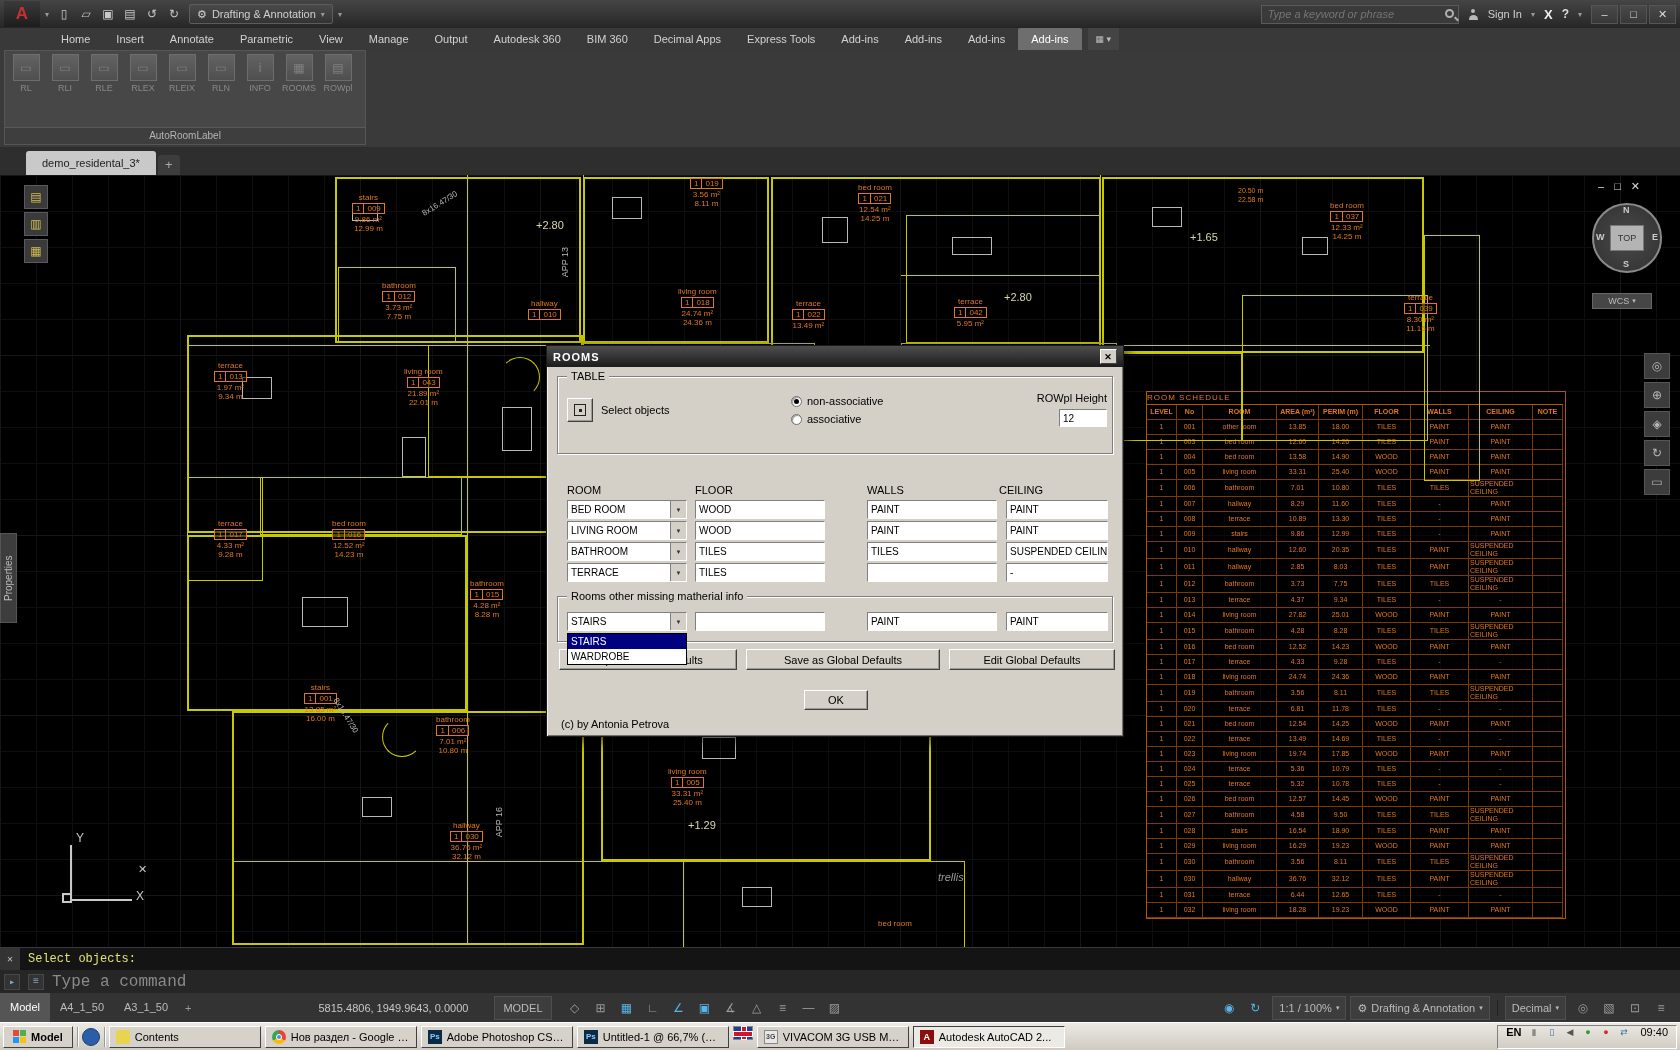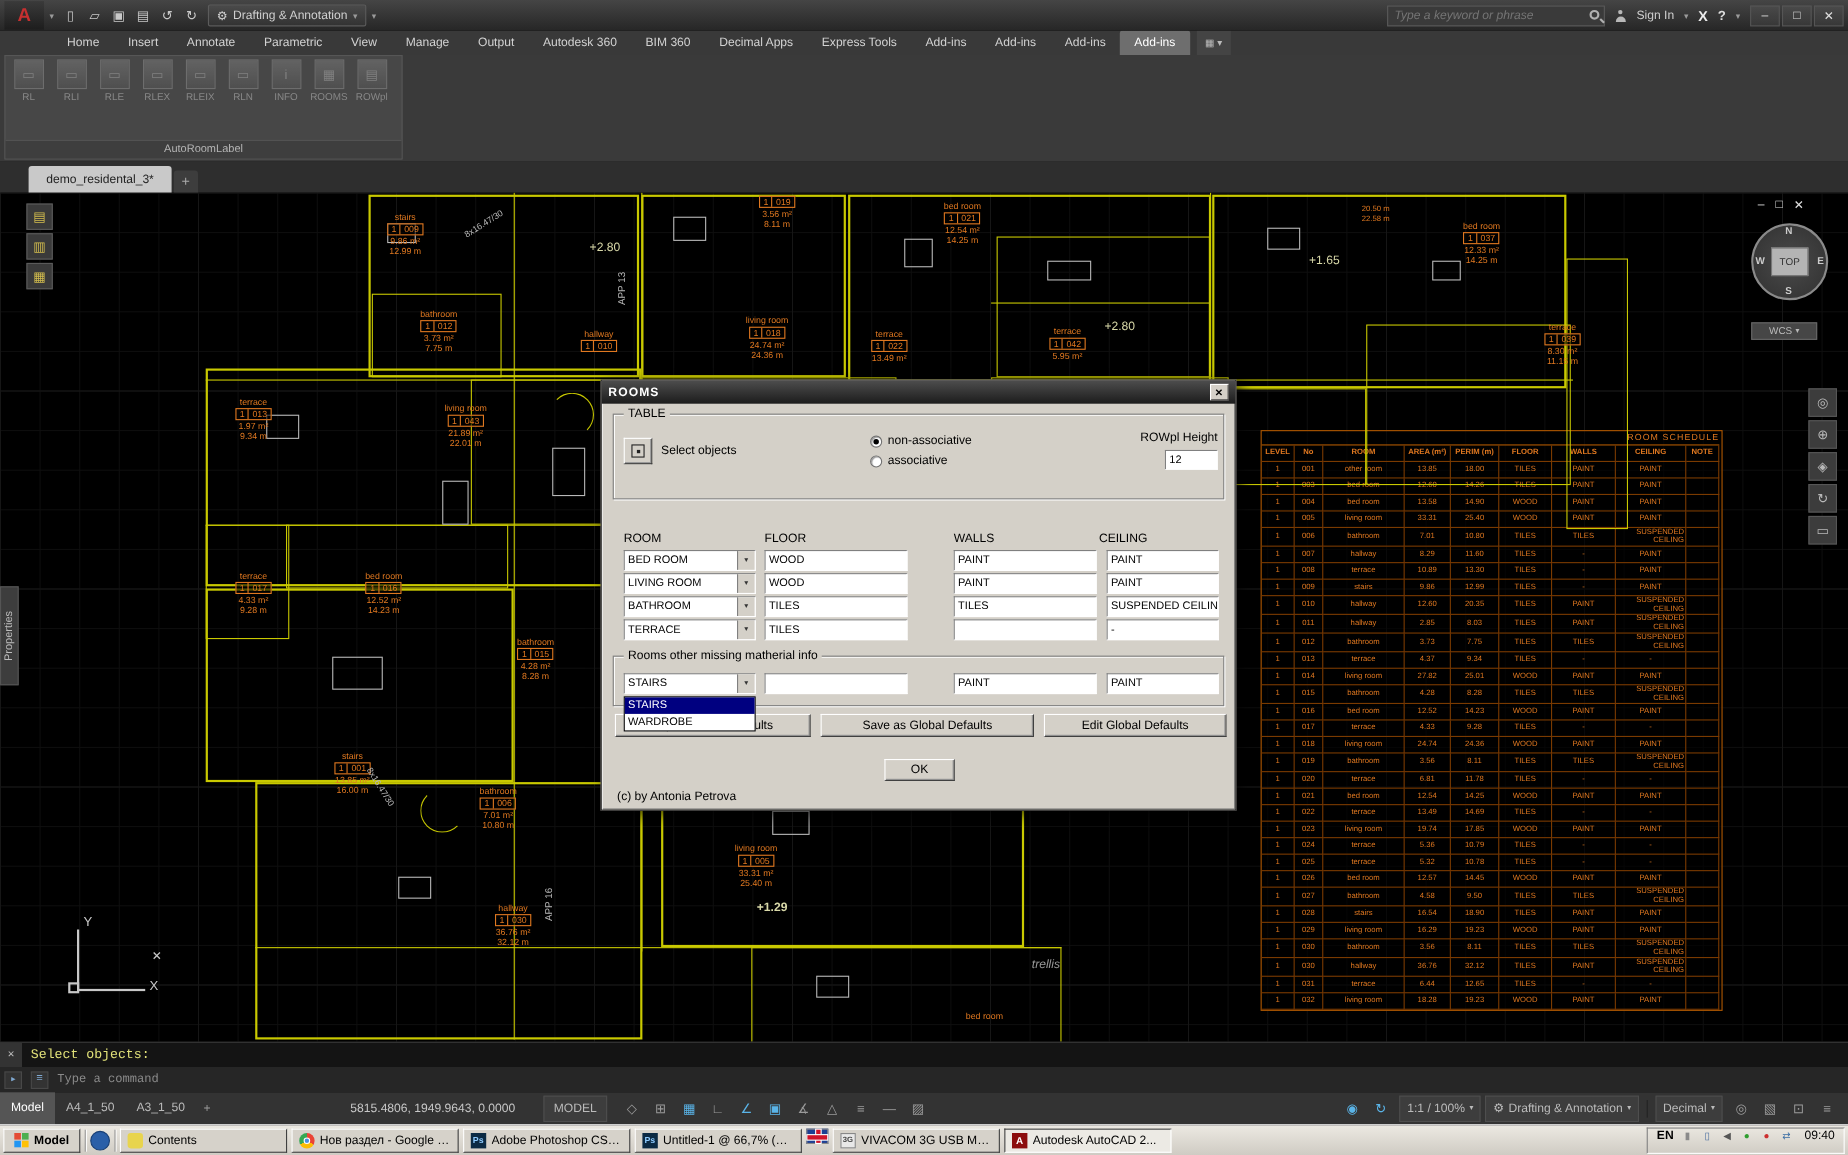--- a/index.html
+++ b/index.html
@@ -89,21 +89,21 @@
   .ptag{display:inline-flex;border:1px solid #e07820;margin:1px 0;background:rgba(0,0,0,.6)}
   .ptag span{padding:0 3px}
   .ptag span:first-child{border-right:1px solid #e07820}
   .pelev{position:absolute;color:#d8d8a8;font-size:11px}
   .ptext{position:absolute;color:#e07820;font-size:8px;white-space:nowrap}
 
   
   #schedule{position:absolute;left:1146px;top:216px;width:420px;display:grid;
     grid-template-columns:30px 26px 74px 42px 44px 48px 58px 64px 30px;
     border:1px solid #b05800;background:rgba(0,0,0,.55);font-size:7px;line-height:8px;
-    color:#e07820;text-align:right}
+    color:#e07820;text-align:left}
   .sc-title{grid-column:1/-1;border-bottom:1px solid #b05800;padding:2px 0;font-size:8px;
     letter-spacing:1px}
   .sc-h,.sc-c{border-right:1px solid #7a3a00;border-bottom:1px solid #7a3a00;
     min-height:15px;display:flex;align-items:center;justify-content:center;padding:0 1px;
     overflow:hidden}
   .sc-h{font-weight:bold}
 
   
   #viewcube{position:absolute;left:1592px;top:28px;width:70px;height:70px}
   .vc-circle{position:absolute;inset:0;border-radius:50%;border:2px solid #8a8a8a;
@@ -193,21 +193,21 @@
     font-family:"Liberation Mono",monospace}
   #cmd1{height:23px;background:#141414;display:flex;align-items:center;gap:8px;
     border-top:1px solid #3a3a3a}
   #cmd-close{width:20px;height:100%;background:#333;color:#bbb;font-size:10px;display:flex;
     align-items:center;justify-content:center}
   #cmd-history{color:#e2e27a;font-size:12px}
   #cmd2{height:23px;background:#262626;display:flex;align-items:center;gap:8px;
     padding-left:4px}
   .cmdicon{width:16px;height:16px;display:flex;align-items:center;justify-content:center;
     color:#7fa8d0;font-size:10px;background:#333;border:1px solid #484848}
-  #cmd-prompt{color:#8a8a8a;font-size:11px}
+  #cmd-prompt{color:#8a8a8a;font-size:16px}
 
   
   #statusbar{position:absolute;left:0;top:993px;width:1680px;height:29px;background:#333;
     display:flex;align-items:center;color:#bbb;font-size:11px;z-index:25}
   .ltab{padding:0 10px;line-height:29px}
   .ltab.active{background:#555;color:#fff}
   .lplus{padding:0 7px;color:#9a9a9a}
   #coords{margin-left:120px;color:#c8c8c8}
   #model-toggle{margin-left:26px;padding:0 8px;line-height:22px;background:#3d3d3d;
     border:1px solid #4e4e4e}
@@ -925,21 +925,21 @@
         <div class="ptag">
           <span>1</span>
           <span>030</span>
         </div>
         <div>36.76 m²</div>
         <div>32.12 m</div>
       </div>
       <div class="pelev" style="left: 536px; top: 44px;">+2.80</div>
       <div class="pelev" style="left: 1004px; top: 116px;">+2.80</div>
       <div class="pelev" style="left: 1190px; top: 56px;">+1.65</div>
-      <div class="pelev" style="left: 688px; top: 644px; font-weight: bold;">+1.29</div>
+      <div class="pelev" style="left: 688px; top: 644px;">+1.29</div>
       <div class="ptext" style="left: 938px; top: 696px; color: rgb(154, 154, 154); font-size: 11px; font-style: italic;">trellis</div>
       <div class="ptext" style="left: 878px; top: 744px;">bed room</div>
       <div class="ptext" style="left: 560px; top: 72px; color: rgb(184, 184, 184); font-size: 9px; writing-mode: vertical-rl; transform: rotate(180deg);">APP 13</div>
       <div class="ptext" style="left: 494px; top: 632px; color: rgb(184, 184, 184); font-size: 9px; writing-mode: vertical-rl; transform: rotate(180deg);">APP 16</div>
       <div class="ptext" style="left: 420px; top: 24px; color: rgb(184, 184, 184); font-size: 8px; transform: rotate(-32deg);">8x16.47/30</div>
       <div class="ptext" style="left: 326px; top: 536px; color: rgb(184, 184, 184); font-size: 8px; transform: rotate(58deg);">8x16.47/30</div>
       <div class="ptext" style="left: 1238px; top: 12px; font-size: 7px;">20.50 m</div>
       <div class="ptext" style="left: 1238px; top: 21px; font-size: 7px;">22.58 m</div>
     </div>
 

